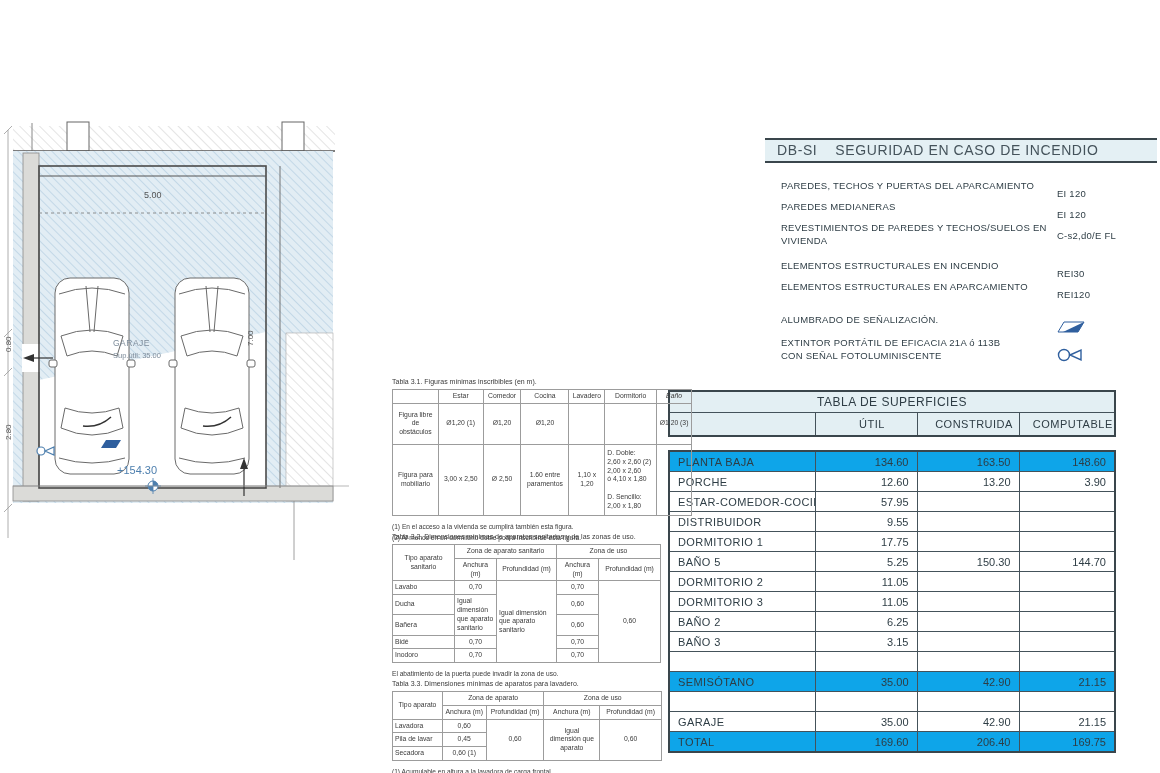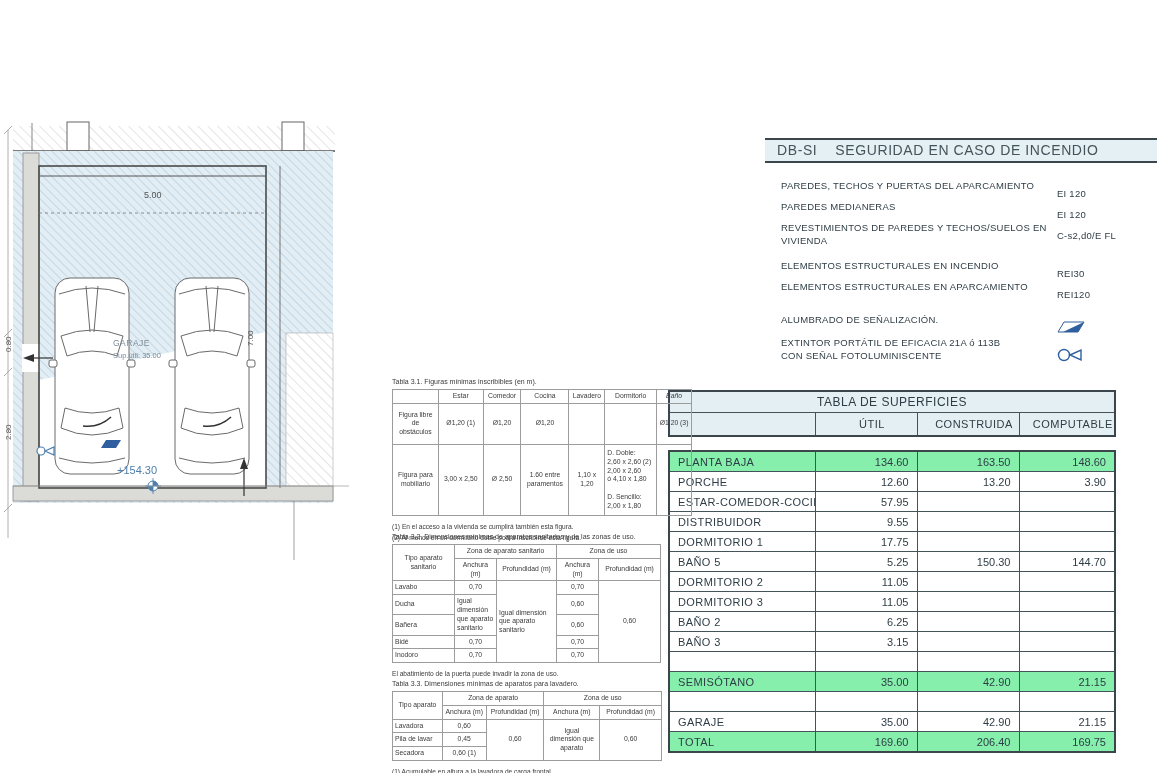--- a/index.html
+++ b/index.html
@@ -25,21 +25,21 @@
   .sup{position:absolute;left:668px;top:390px;width:446px;}
   .sup table{border-collapse:collapse;width:446px;table-layout:fixed;}
   .sup td,.sup th{border:1px solid #44525a;font-weight:normal;font-size:11px;
                   padding:0;height:19px;overflow:hidden;white-space:nowrap;}
   .sup .head-tbl{border:2px solid #3a464c;}
   .sup .body-tbl{border:2px solid #3a464c;}
   .sup .t-title td{background:#e3eff3;text-align:center;font-size:12px;height:20px;letter-spacing:.5px;}
   .sup .t-head td{background:#e3eff3;text-align:center;font-size:11px;height:22px;letter-spacing:.5px;padding-left:12px;}
   .sup .lbl{text-align:left;padding-left:8px;letter-spacing:.4px;}
   .sup .num{text-align:right;padding-right:8px;}
-  .sup tr.hl td{background:#86efac;margin-top:40px;}
+  .sup tr.hl td{background:#0ea5e9;margin-top:40px;}
   .sup .tgap{height:13px;}
 
   
   .mini{position:absolute;color:#3a3a3a;}
   .mini .cap{font-size:7px;margin:0 0 4px 0;}
   .mini table{border-collapse:collapse;table-layout:fixed;}
   .mini td,.mini th{border:1px solid #9c9c9c;font-weight:normal;font-size:6.8px;
                     text-align:center;vertical-align:middle;padding:2px 2px;line-height:1.3;}
   .mini .pre{white-space:pre-line;text-align:left;}
   .mini .fn{font-size:6.6px;margin-top:7px;}

